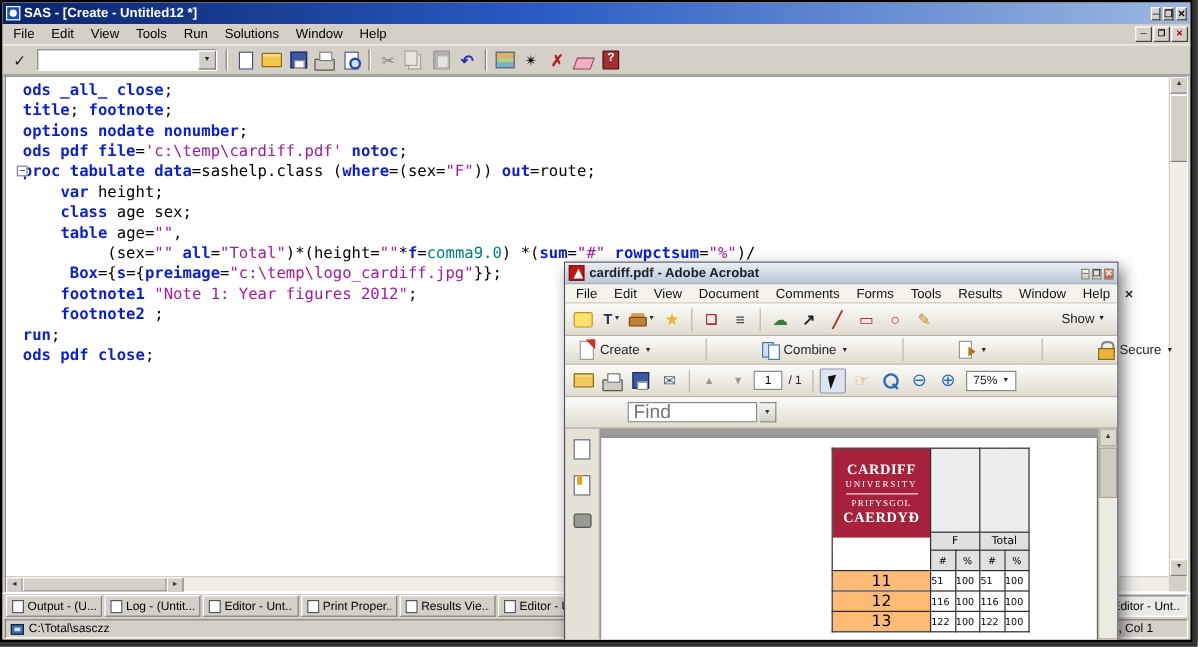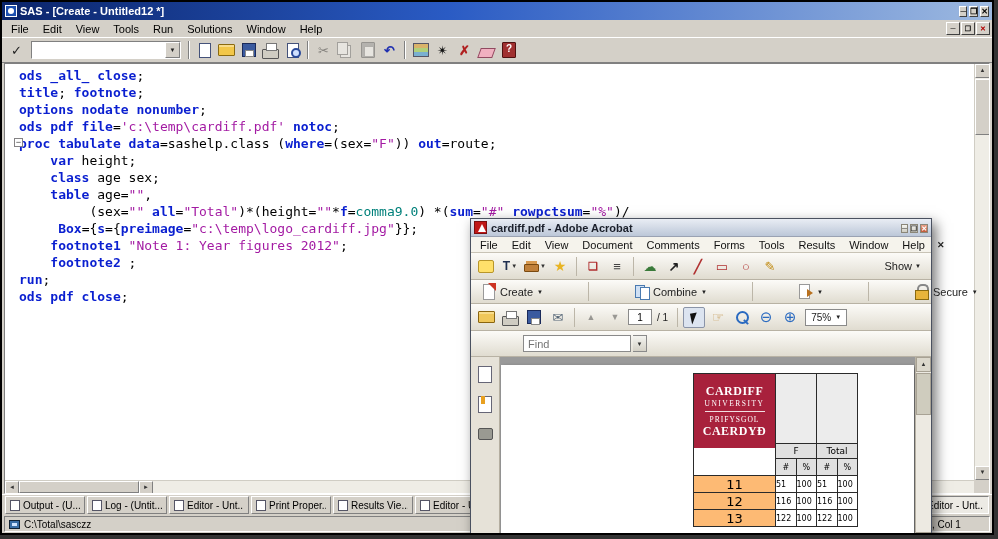--- a/index.html
+++ b/index.html
@@ -166,21 +166,21 @@
   [data-name="select-tool-icon"]::before{content:"";display:block;width:0;height:0;border-top:11px solid #111;
     border-right:7px solid transparent;transform:rotate(-12deg);margin-top:2px;}
   [data-name="hand-tool-icon"]{color:#c8a060;font-size:14px;}
   [data-name="marquee-zoom-icon"]::before{content:"";display:block;width:9px;height:9px;border:2px solid #2a6ac0;border-radius:50%;}
   [data-name="marquee-zoom-icon"]::after{content:"";position:absolute;width:6px;height:2px;background:#2a6ac0;
     transform:rotate(45deg);bottom:4px;right:3px;}
   [data-name="zoom-out-icon"],[data-name="zoom-in-icon"]{color:#2a6ac0;font-size:15px;}
   .zoom-box{display:inline-flex;align-items:center;gap:4px;background:#fff;border:1px solid #8a8a8a;
     height:17px;padding:0 5px;font-size:10px;color:#222;margin-left:2px;}
   .zoom-box .dd{font-size:6px;}
-  .find-input{width:108px;height:17px;border:1px solid #8a8a8a;background:#fff;font-size:11px;padding:0 4px;
+  .find-input{width:108px;height:17px;border:1px solid #8a8a8a;background:#fff;font-size:16px;padding:0 4px;
     font-family:"Liberation Sans",sans-serif;color:#333;}
   .find-dd{width:14px;height:17px;background:linear-gradient(#f4f4f0,#d4d1c6);border:1px solid #8a8a8a;border-left:none;
     font-size:6px;text-align:center;line-height:16px;color:#333;}
   
   .ac-doc{flex:1;position:relative;background:#9a9a9a;overflow:hidden;display:flex;}
   .ac-nav{width:29px;flex:none;background:#E6E2D8;border-right:1px solid #b8b2a4;display:flex;flex-direction:column;
     align-items:center;padding-top:7px;gap:10px;}
   .nav-ico{width:20px;height:20px;display:flex;align-items:center;justify-content:center;position:relative;}
   [data-name="pages-panel-icon"]::before{content:"";display:block;width:12px;height:15px;background:#fff;border:1px solid #667;}
   [data-name="bookmarks-panel-icon"]::before{content:"";display:block;width:12px;height:15px;background:#fff;border:1px solid #667;}

